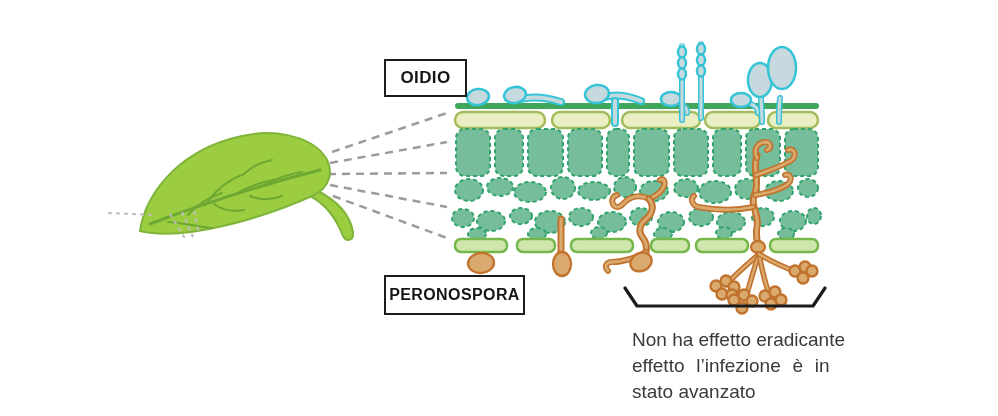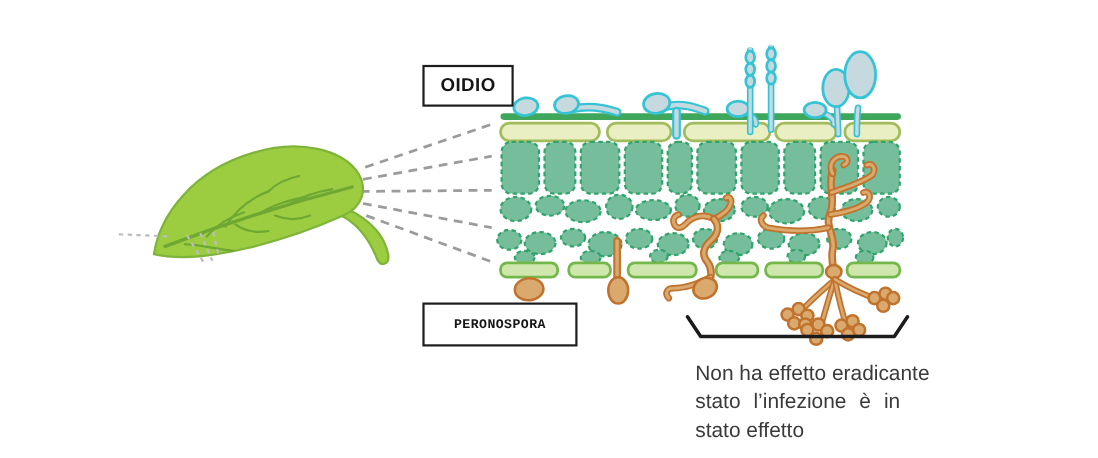--- a/index.html
+++ b/index.html
@@ -40,21 +40,21 @@
   .p-shape{fill:var(--peronospora-fill);stroke:var(--peronospora-stroke);stroke-width:2.3;}
 
   #bracket{fill:none;stroke:var(--bracket);stroke-width:3.2;stroke-linecap:round;stroke-linejoin:round;}
 
   .label-box{
     position:absolute;background:#fff;border:2.5px solid var(--label-border);
     display:flex;align-items:center;justify-content:center;
     font-weight:bold;color:#161616;letter-spacing:.4px;
   }
   #oidio-box{left:384px;top:59px;width:79px;height:34px;font-size:17px;}
-  #pero-box{left:384px;top:275px;width:137px;height:36px;font-size:12px;font-family:Liberation Mono, monospace;}
+  #pero-box{left:384px;top:275px;width:137px;height:36px;font-size:16px;}
 
   .caption{
     position:absolute;left:632px;top:327px;width:218px;
     font-size:19px;line-height:26px;color:var(--text);
   }
   .caption .line{display:block;white-space:nowrap;}
   .caption .l2{word-spacing:6.5px;}
 </style>
 </head>
 <body>
@@ -288,17 +288,17 @@
 
   <div class="label-box" id="oidio-box">
     <span>OIDIO</span>
   </div>
   <div class="label-box" id="pero-box">
     <span>PERONOSPORA</span>
   </div>
 
   <div class="caption">
     <span class="line l1">Non ha effetto eradicante</span>
-    <span class="line l2">stato l’infezione è in</span>
-    <span class="line l3">stato effetto</span>
+    <span class="line l2">effetto l’infezione è in</span>
+    <span class="line l3">stato avanzato</span>
   </div>
 
 </div>
 
 </body></html>

